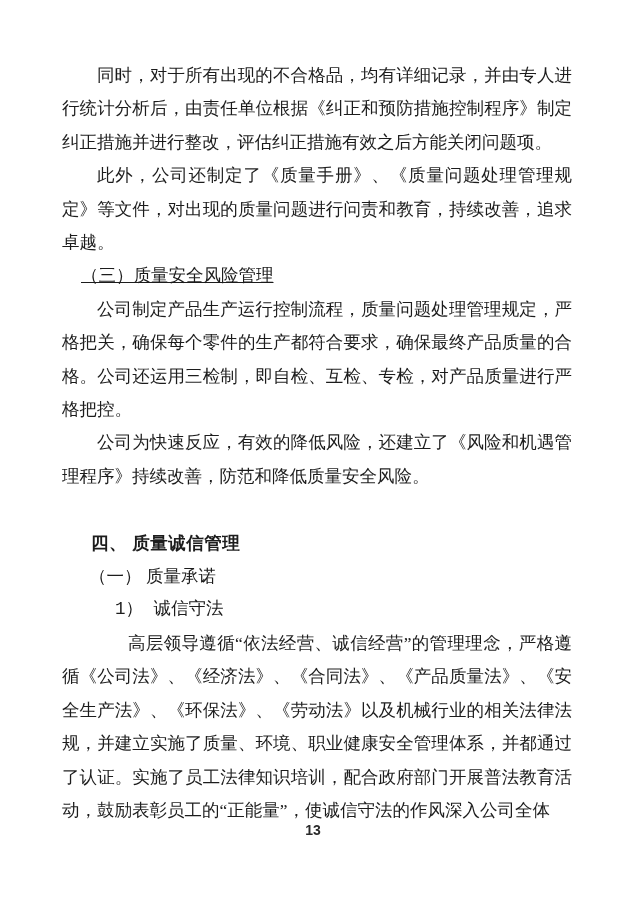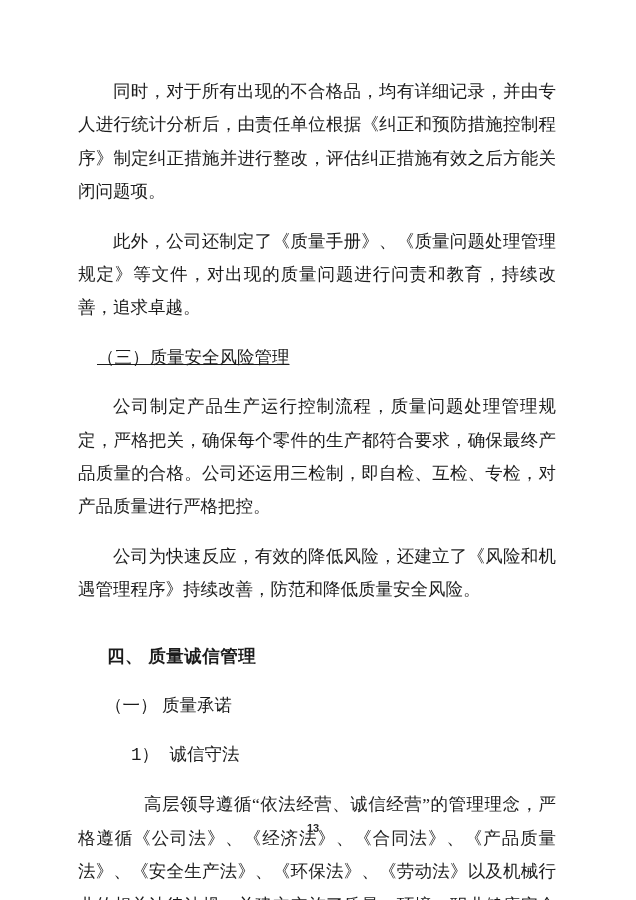--- a/index.html
+++ b/index.html
@@ -20,21 +20,21 @@
     position: absolute;
     left: 62px;
     top: 59px;
     width: 510px;
     font-size: 17.5px;
     line-height: 33.4px;
     text-align: justify;
     text-justify: inter-ideograph;
   }
   .textcol p {
-    margin: 16px;
+    margin: 0;
     padding: 0;
   }
   .p-body   { text-indent: 35px; }
   .h-sub3   { text-indent: 19px; text-decoration: underline; }
   .h-sub1   { text-indent: 27px; }
   .h-item   { text-indent: 53px; font-family: Liberation Mono, monospace; }
   .p-deep   { text-indent: 66px; }
   .h-chapter {
     text-indent: 29px;
     margin-top: 33.4px !important;
@@ -42,21 +42,21 @@
     font-family: "Liberation Sans", "DejaVu Sans", sans-serif;
     letter-spacing: 0.5px;
   }
   .page-number {
     position: absolute;
     left: 0;
     right: 10px;
     top: 822px;
     text-align: center;
     font-family: "Liberation Sans", "DejaVu Sans", sans-serif;
-    font-size: 11px;
+    font-size: 14px;
     font-weight: 600;
     color: #2a2a2a;
   }
 </style>
 </head>
 <body>
 
 <div class="page">
   <div class="textcol">
     <p class="p-body">同时，对于所有出现的不合格品，均有详细记录，并由专人进行统计分析后，由责任单位根据《纠正和预防措施控制程序》制定纠正措施并进行整改，评估纠正措施有效之后方能关闭问题项。</p>

